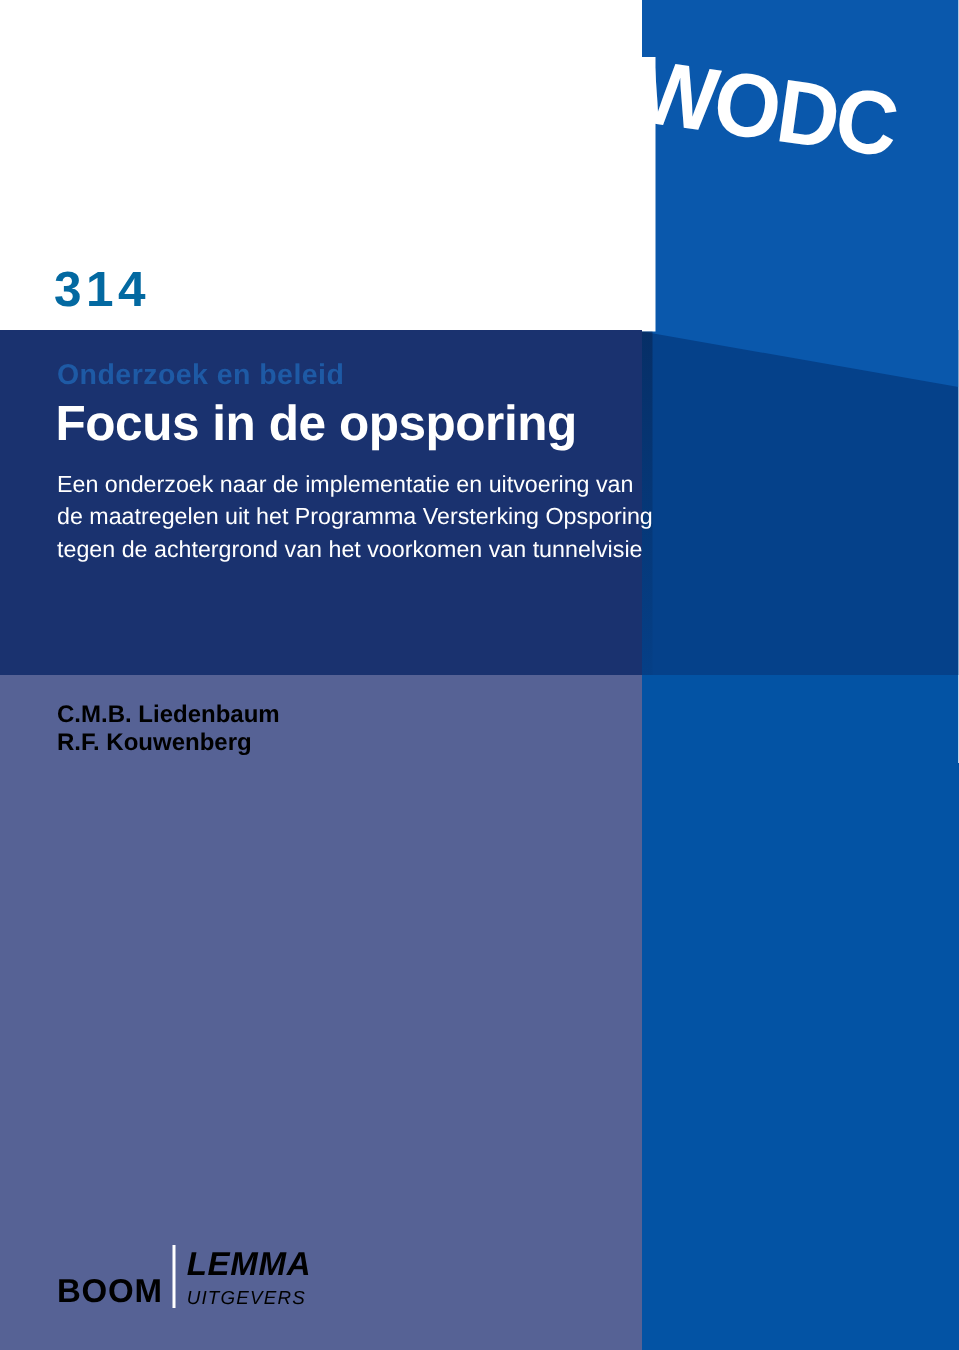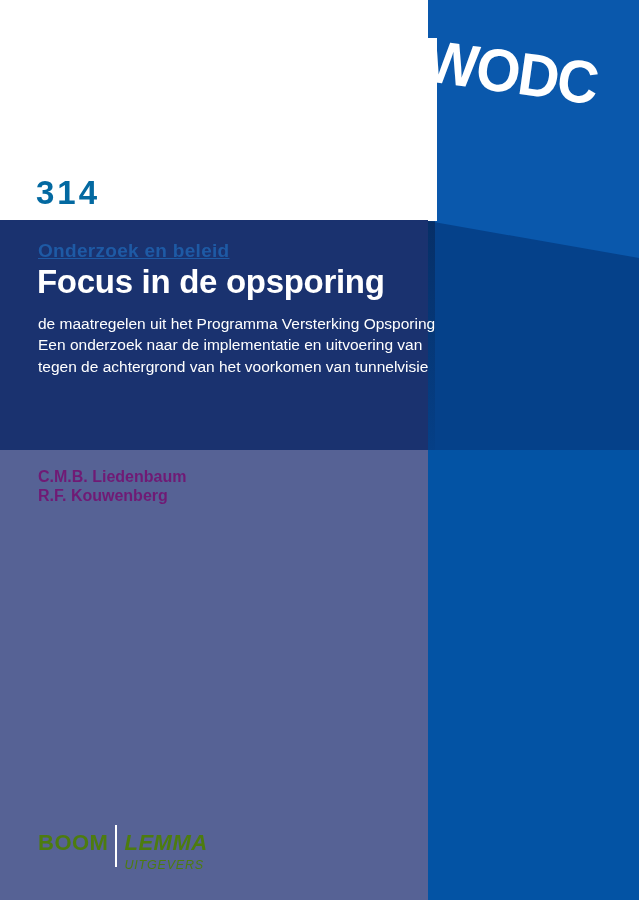--- a/index.html
+++ b/index.html
@@ -18,30 +18,30 @@
   #emblem-seam{left:428px;top:221px;width:7px;height:229px;
       background:linear-gradient(180deg,rgba(8,25,60,0.45),rgba(8,25,60,0.04));}
 
   
   #report-number{left:36px;top:174px;font-size:33px;font-weight:bold;
       letter-spacing:3px;color:#0369a1;}
   #wodc-logo{left:430px;top:26px;font-size:60px;font-weight:bold;color:#ffffff;
       letter-spacing:-2px;transform:rotate(8deg) scaleX(0.95);transform-origin:0 0;
       white-space:nowrap;}
   #series-label{left:38px;top:240px;font-size:19px;font-weight:bold;
-      letter-spacing:0.3px;color:#1E5AA5;text-decoration:underline;}
+      letter-spacing:0.3px;color:#1E5AA5;}
   #cover-title{left:37px;top:263px;font-size:33px;font-weight:bold;color:#ffffff;
       letter-spacing:-0.3px;white-space:nowrap;}
   #cover-subtitle{left:38px;top:313px;font-size:15.5px;line-height:21.4px;
       color:#ffffff;white-space:nowrap;}
   #authors-block{left:38px;top:467px;font-size:16px;font-weight:bold;
-      line-height:19.3px;color:#701a75;}
+      line-height:19.3px;color:#000000;}
 
   
-  #publisher-logo{left:38px;top:824px;display:flex;align-items:flex-start;color:#4d7c0f;}
+  #publisher-logo{left:38px;top:824px;display:flex;align-items:flex-end;color:#000000;}
   #publisher-boom{font-size:22px;font-weight:bold;line-height:1;padding-top:8px;
       letter-spacing:0.5px;}
   #publisher-divider{width:2px;height:42px;background:#ffffff;margin:1px 7px 0 7px;}
   #publisher-lemma-col{padding-top:8px;font-style:italic;}
   #publisher-lemma{font-size:22px;font-weight:bold;line-height:1;letter-spacing:0.5px;}
   #publisher-tagline{font-size:12.5px;font-weight:normal;letter-spacing:0.8px;
       margin-top:4px;}
 </style>
 </head>
 <body>
@@ -58,22 +58,22 @@
 
   <div class="abs" id="wodc-logo">WODC</div>
 
   <div class="abs" id="report-number">314</div>
 
   <div class="abs" id="series-label">Onderzoek en beleid</div>
 
   <div class="abs" id="cover-title">Focus in de opsporing</div>
 
   <div class="abs" id="cover-subtitle">
+    <div>Een onderzoek naar de implementatie en uitvoering van</div>
     <div>de maatregelen uit het Programma Versterking Opsporing</div>
-    <div>Een onderzoek naar de implementatie en uitvoering van</div>
     <div>tegen de achtergrond van het voorkomen van tunnelvisie</div>
   </div>
 
   <div class="abs" id="authors-block">
     <div>C.M.B. Liedenbaum</div>
     <div>R.F. Kouwenberg</div>
   </div>
 
   <div class="abs" id="publisher-logo">
     <div id="publisher-boom">BOOM</div>

